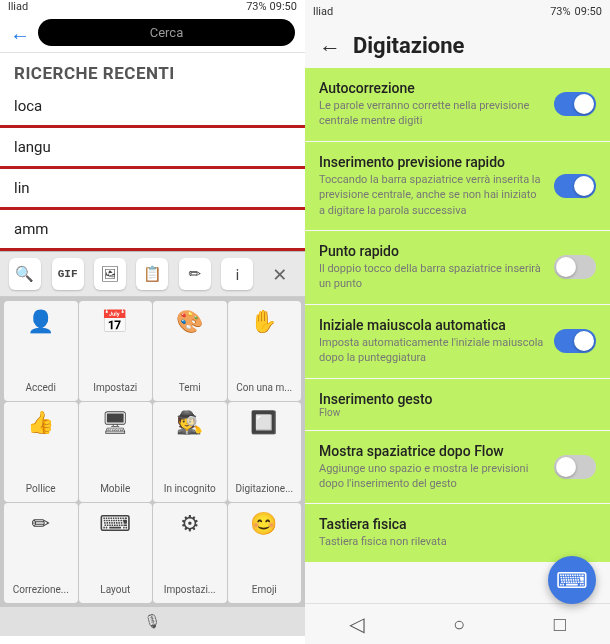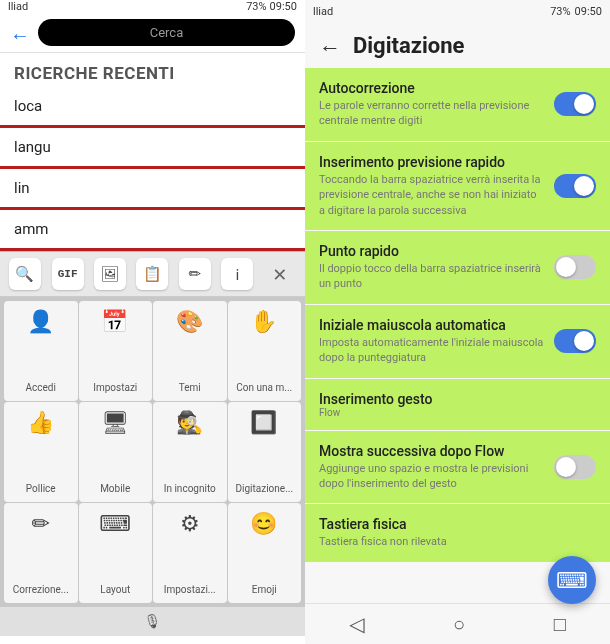--- a/index.html
+++ b/index.html
@@ -463,21 +463,21 @@
           </div>
         </div>
         <div class="setting-item">
           <div class="setting-text">
       <div class="setting-title">Inserimento gesto</div>
             <div class="setting-value">Flow</div>
           </div>
         </div>
         <div class="setting-item">
           <div class="setting-text">
-      <div class="setting-title">Mostra successiva dopo Flow</div>
+      <div class="setting-title">Mostra spaziatrice dopo Flow</div>
             <div class="setting-desc">Aggiunge uno spazio e mostra le previsioni dopo l'inserimento del gesto</div>
           </div>
           <div class="toggle off">
             <div class="toggle-knob"></div>
           </div>
         </div>
         <div class="setting-item">
           <div class="setting-text">
       <div class="setting-title">Tastiera fisica</div>
             <div class="setting-desc">Tastiera fisica non rilevata</div>

